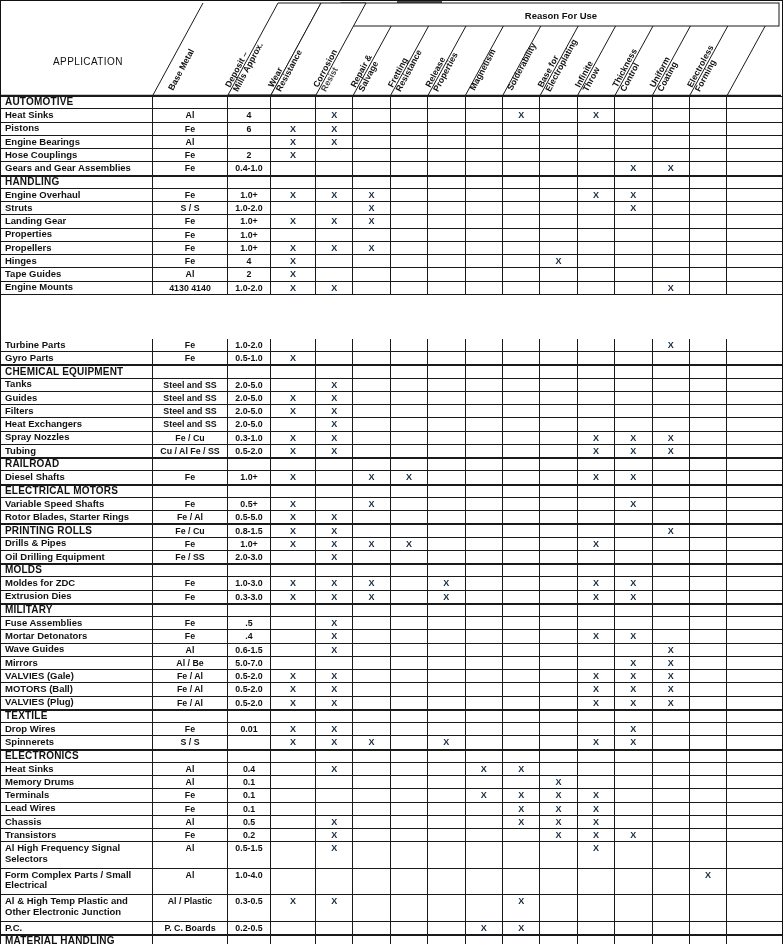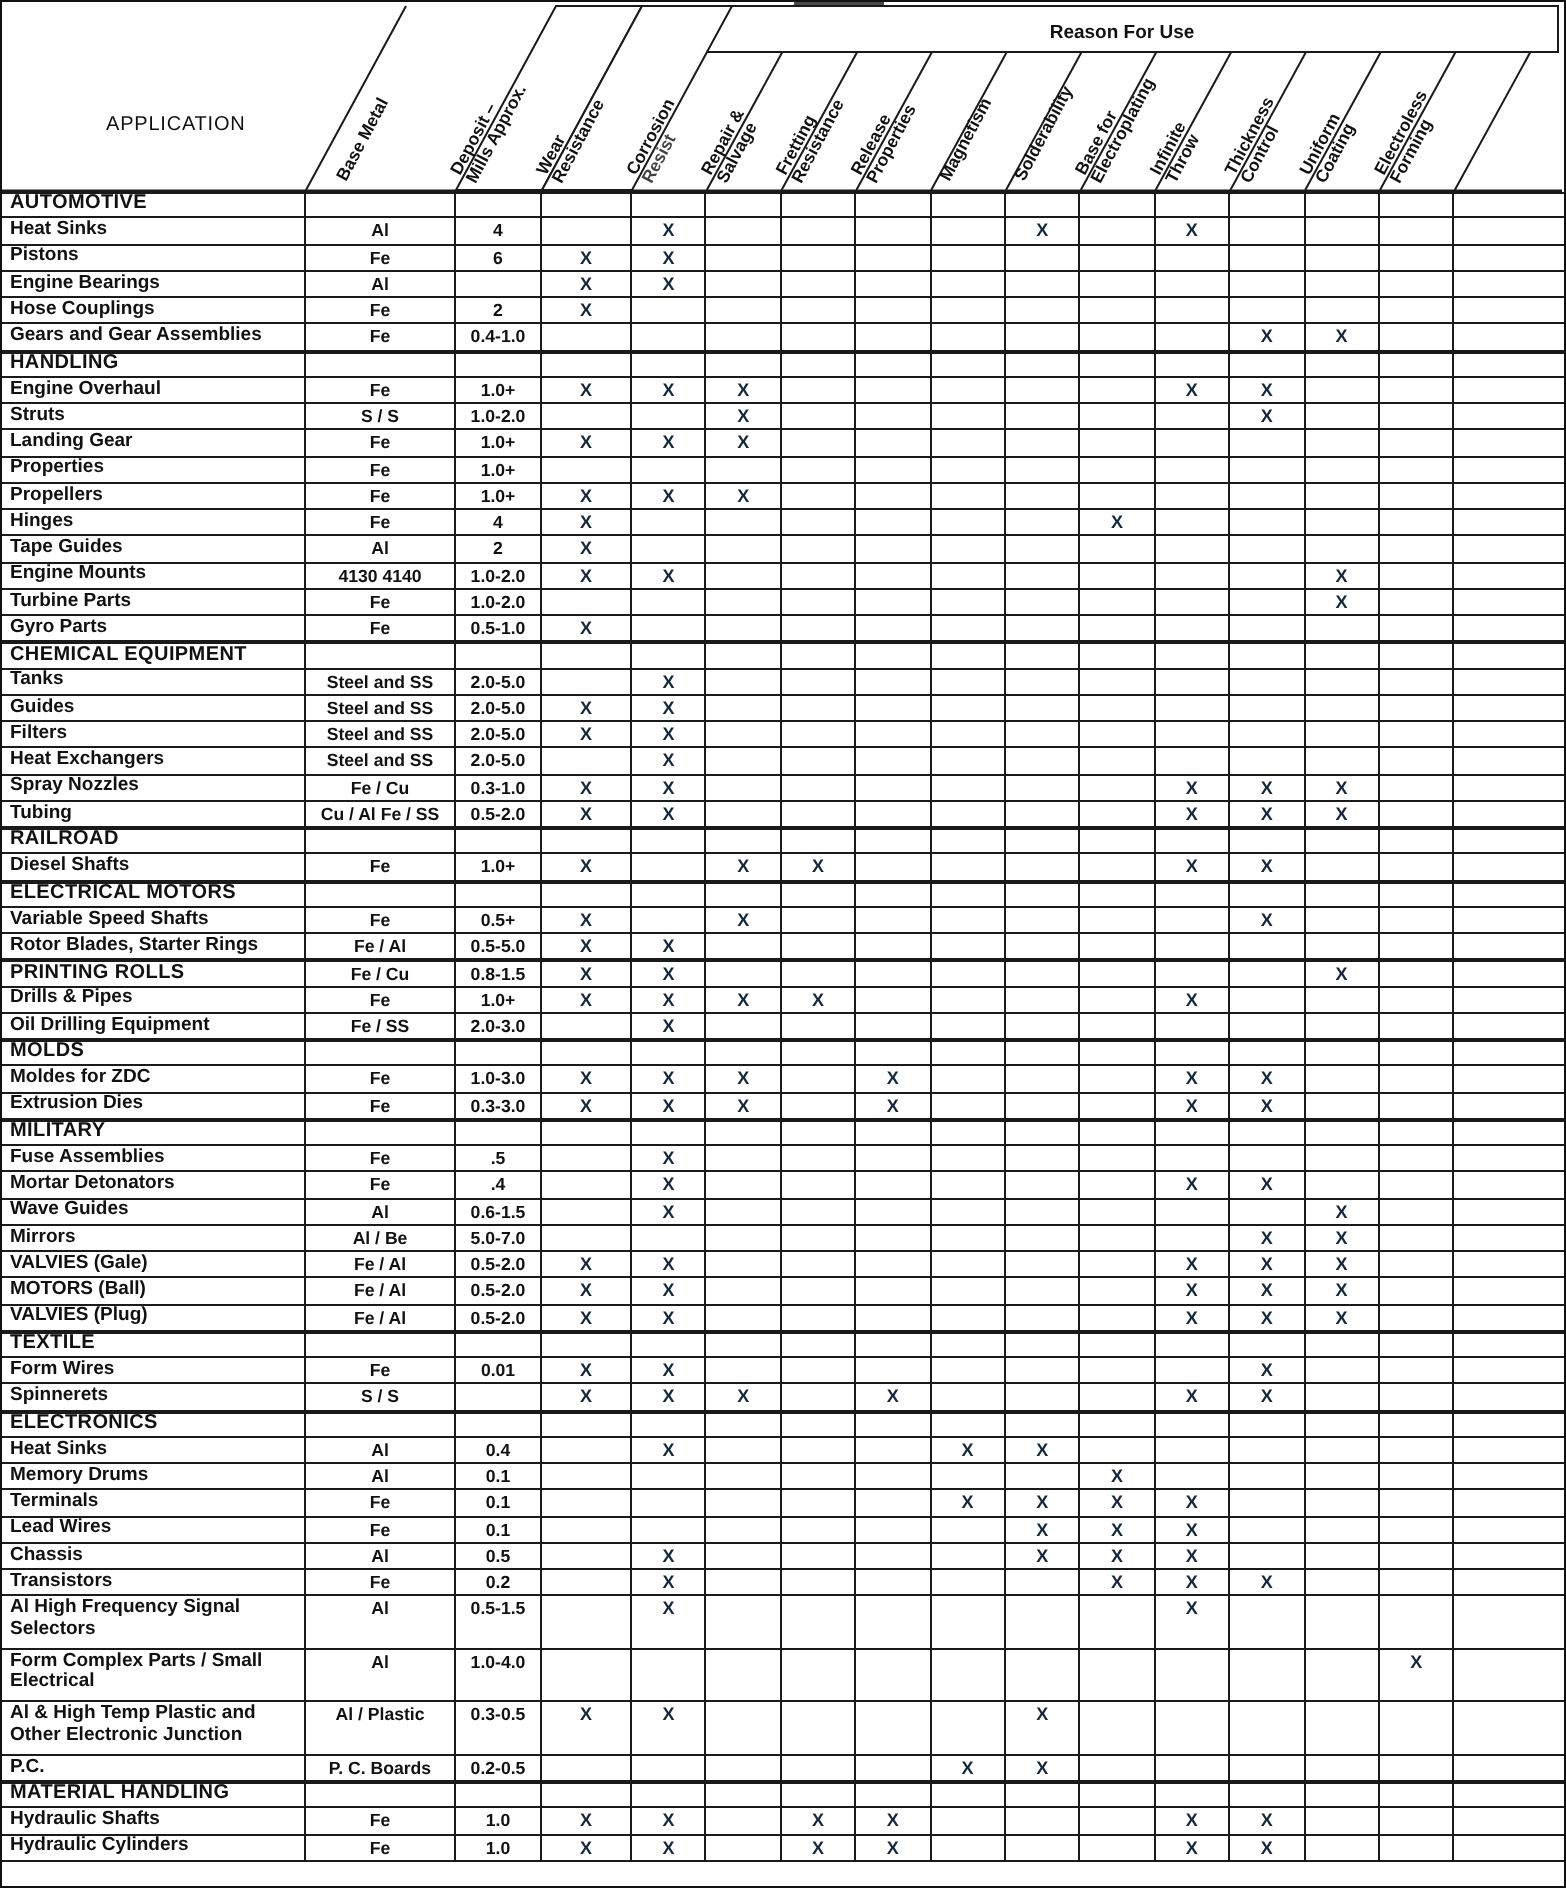--- a/index.html
+++ b/index.html
@@ -335,21 +335,21 @@
         <div class="cell mark" style="color: rgb(20, 39, 60);"></div>
         <div class="cell mark" style="color: rgb(20, 39, 60);"></div>
         <div class="cell mark" style="color: rgb(20, 39, 60);"></div>
         <div class="cell mark" style="color: rgb(20, 39, 60);"></div>
         <div class="cell mark" style="color: rgb(20, 39, 60);"></div>
         <div class="cell mark" style="color: rgb(20, 39, 60);"></div>
         <div class="cell mark" style="color: rgb(20, 39, 60);">X</div>
         <div class="cell mark" style="color: rgb(20, 39, 60);"></div>
         <div class="cell mark last" style="color: rgb(20, 39, 60);"></div>
       </div>
-      <div class="row " style="grid-template-columns: 152px 75px 43px 45px 37.4px 37.4px 37.4px 37.4px 37.4px 37.4px 37.4px 37.4px 37.4px 37.4px 37.4px 54.8px;">
+      <div class="row " style="grid-template-columns: 152px 75px 43px 45px 37.4px 37.4px 37.4px 37.4px 37.4px 37.4px 37.4px 37.4px 37.4px 37.4px 37.4px 54.8px; margin-top: 44px;">
         <div class="cell app">Turbine Parts</div>
         <div class="cell val">Fe</div>
         <div class="cell val">1.0-2.0</div>
         <div class="cell mark" style="color: rgb(20, 39, 60);"></div>
         <div class="cell mark" style="color: rgb(20, 39, 60);"></div>
         <div class="cell mark" style="color: rgb(20, 39, 60);"></div>
         <div class="cell mark" style="color: rgb(20, 39, 60);"></div>
         <div class="cell mark" style="color: rgb(20, 39, 60);"></div>
         <div class="cell mark" style="color: rgb(20, 39, 60);"></div>
         <div class="cell mark" style="color: rgb(20, 39, 60);"></div>
@@ -858,21 +858,21 @@
         <div class="cell mark" style="color: rgb(20, 39, 60);"></div>
         <div class="cell mark" style="color: rgb(20, 39, 60);"></div>
         <div class="cell mark" style="color: rgb(20, 39, 60);"></div>
         <div class="cell mark" style="color: rgb(20, 39, 60);"></div>
         <div class="cell mark" style="color: rgb(20, 39, 60);"></div>
         <div class="cell mark" style="color: rgb(20, 39, 60);"></div>
         <div class="cell mark" style="color: rgb(20, 39, 60);"></div>
         <div class="cell mark last" style="color: rgb(20, 39, 60);"></div>
       </div>
       <div class="row " style="grid-template-columns: 152px 75px 43px 45px 37.4px 37.4px 37.4px 37.4px 37.4px 37.4px 37.4px 37.4px 37.4px 37.4px 37.4px 54.8px;">
-        <div class="cell app">Form Wires</div>
+        <div class="cell app">Drop Wires</div>
         <div class="cell val">Fe</div>
         <div class="cell val">0.01</div>
         <div class="cell mark" style="color: rgb(20, 39, 60);">X</div>
         <div class="cell mark" style="color: rgb(20, 39, 60);">X</div>
         <div class="cell mark" style="color: rgb(20, 39, 60);"></div>
         <div class="cell mark" style="color: rgb(20, 39, 60);"></div>
         <div class="cell mark" style="color: rgb(20, 39, 60);"></div>
         <div class="cell mark" style="color: rgb(20, 39, 60);"></div>
         <div class="cell mark" style="color: rgb(20, 39, 60);"></div>
         <div class="cell mark" style="color: rgb(20, 39, 60);"></div>

